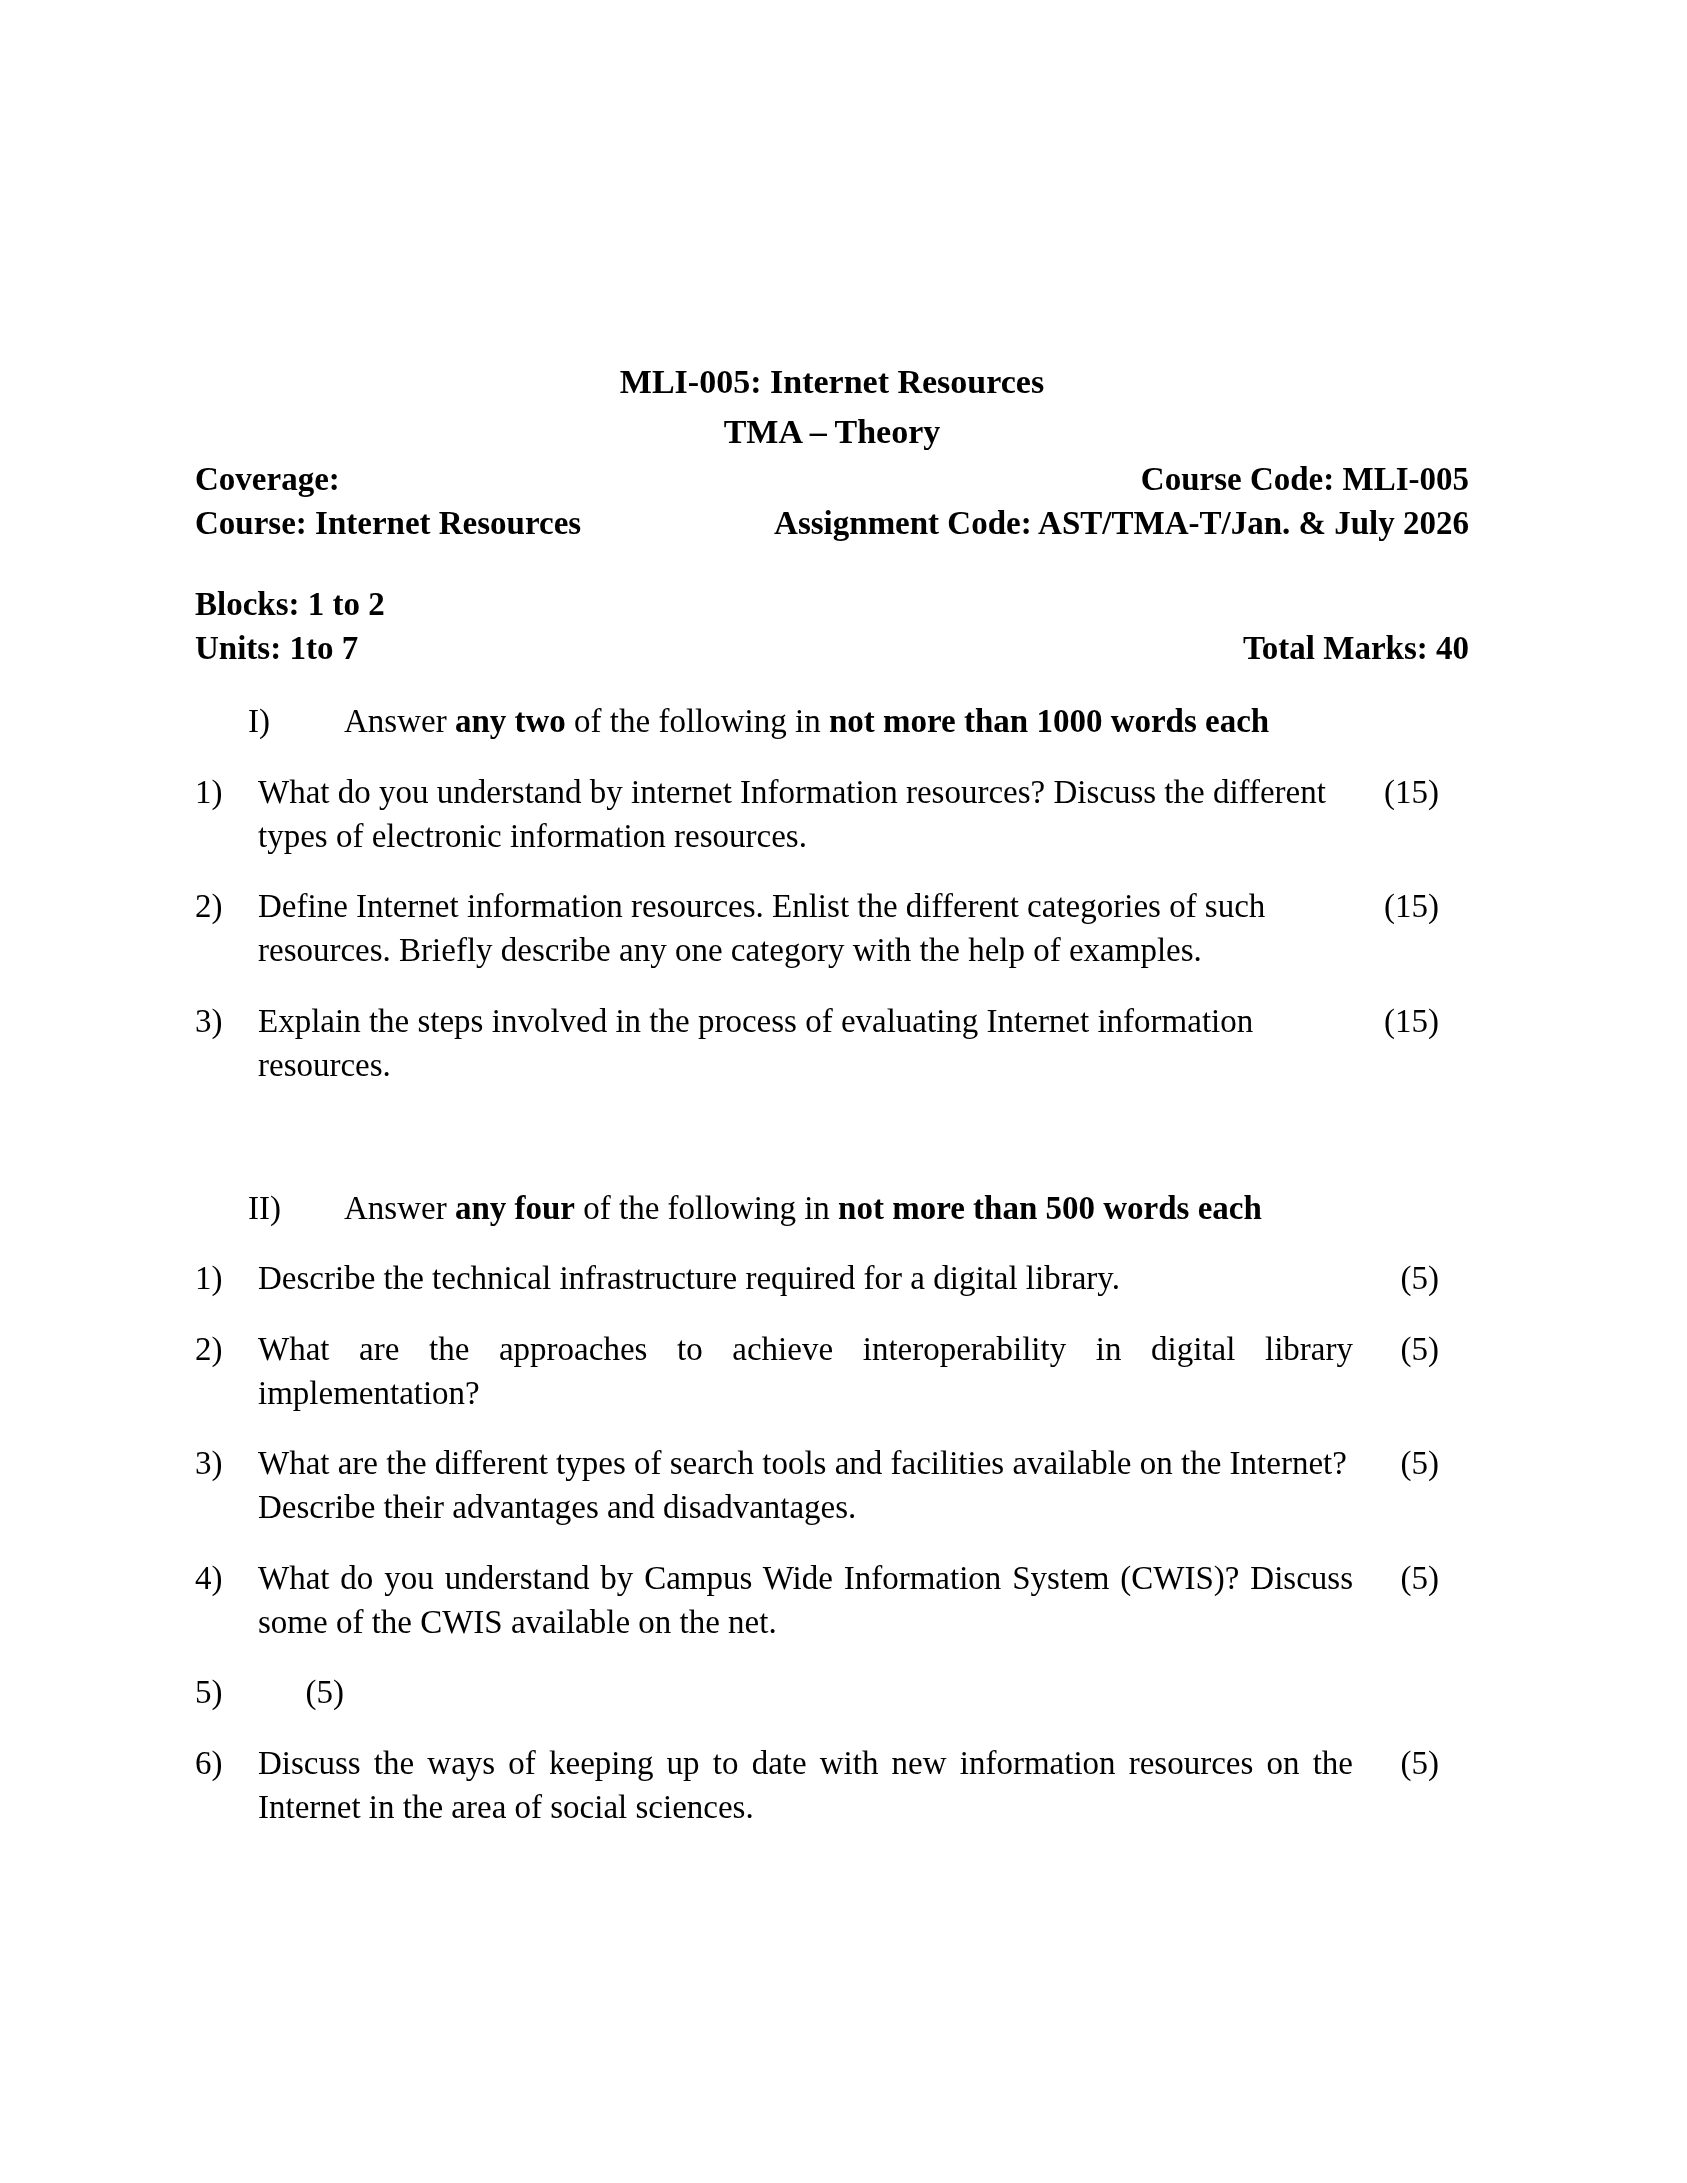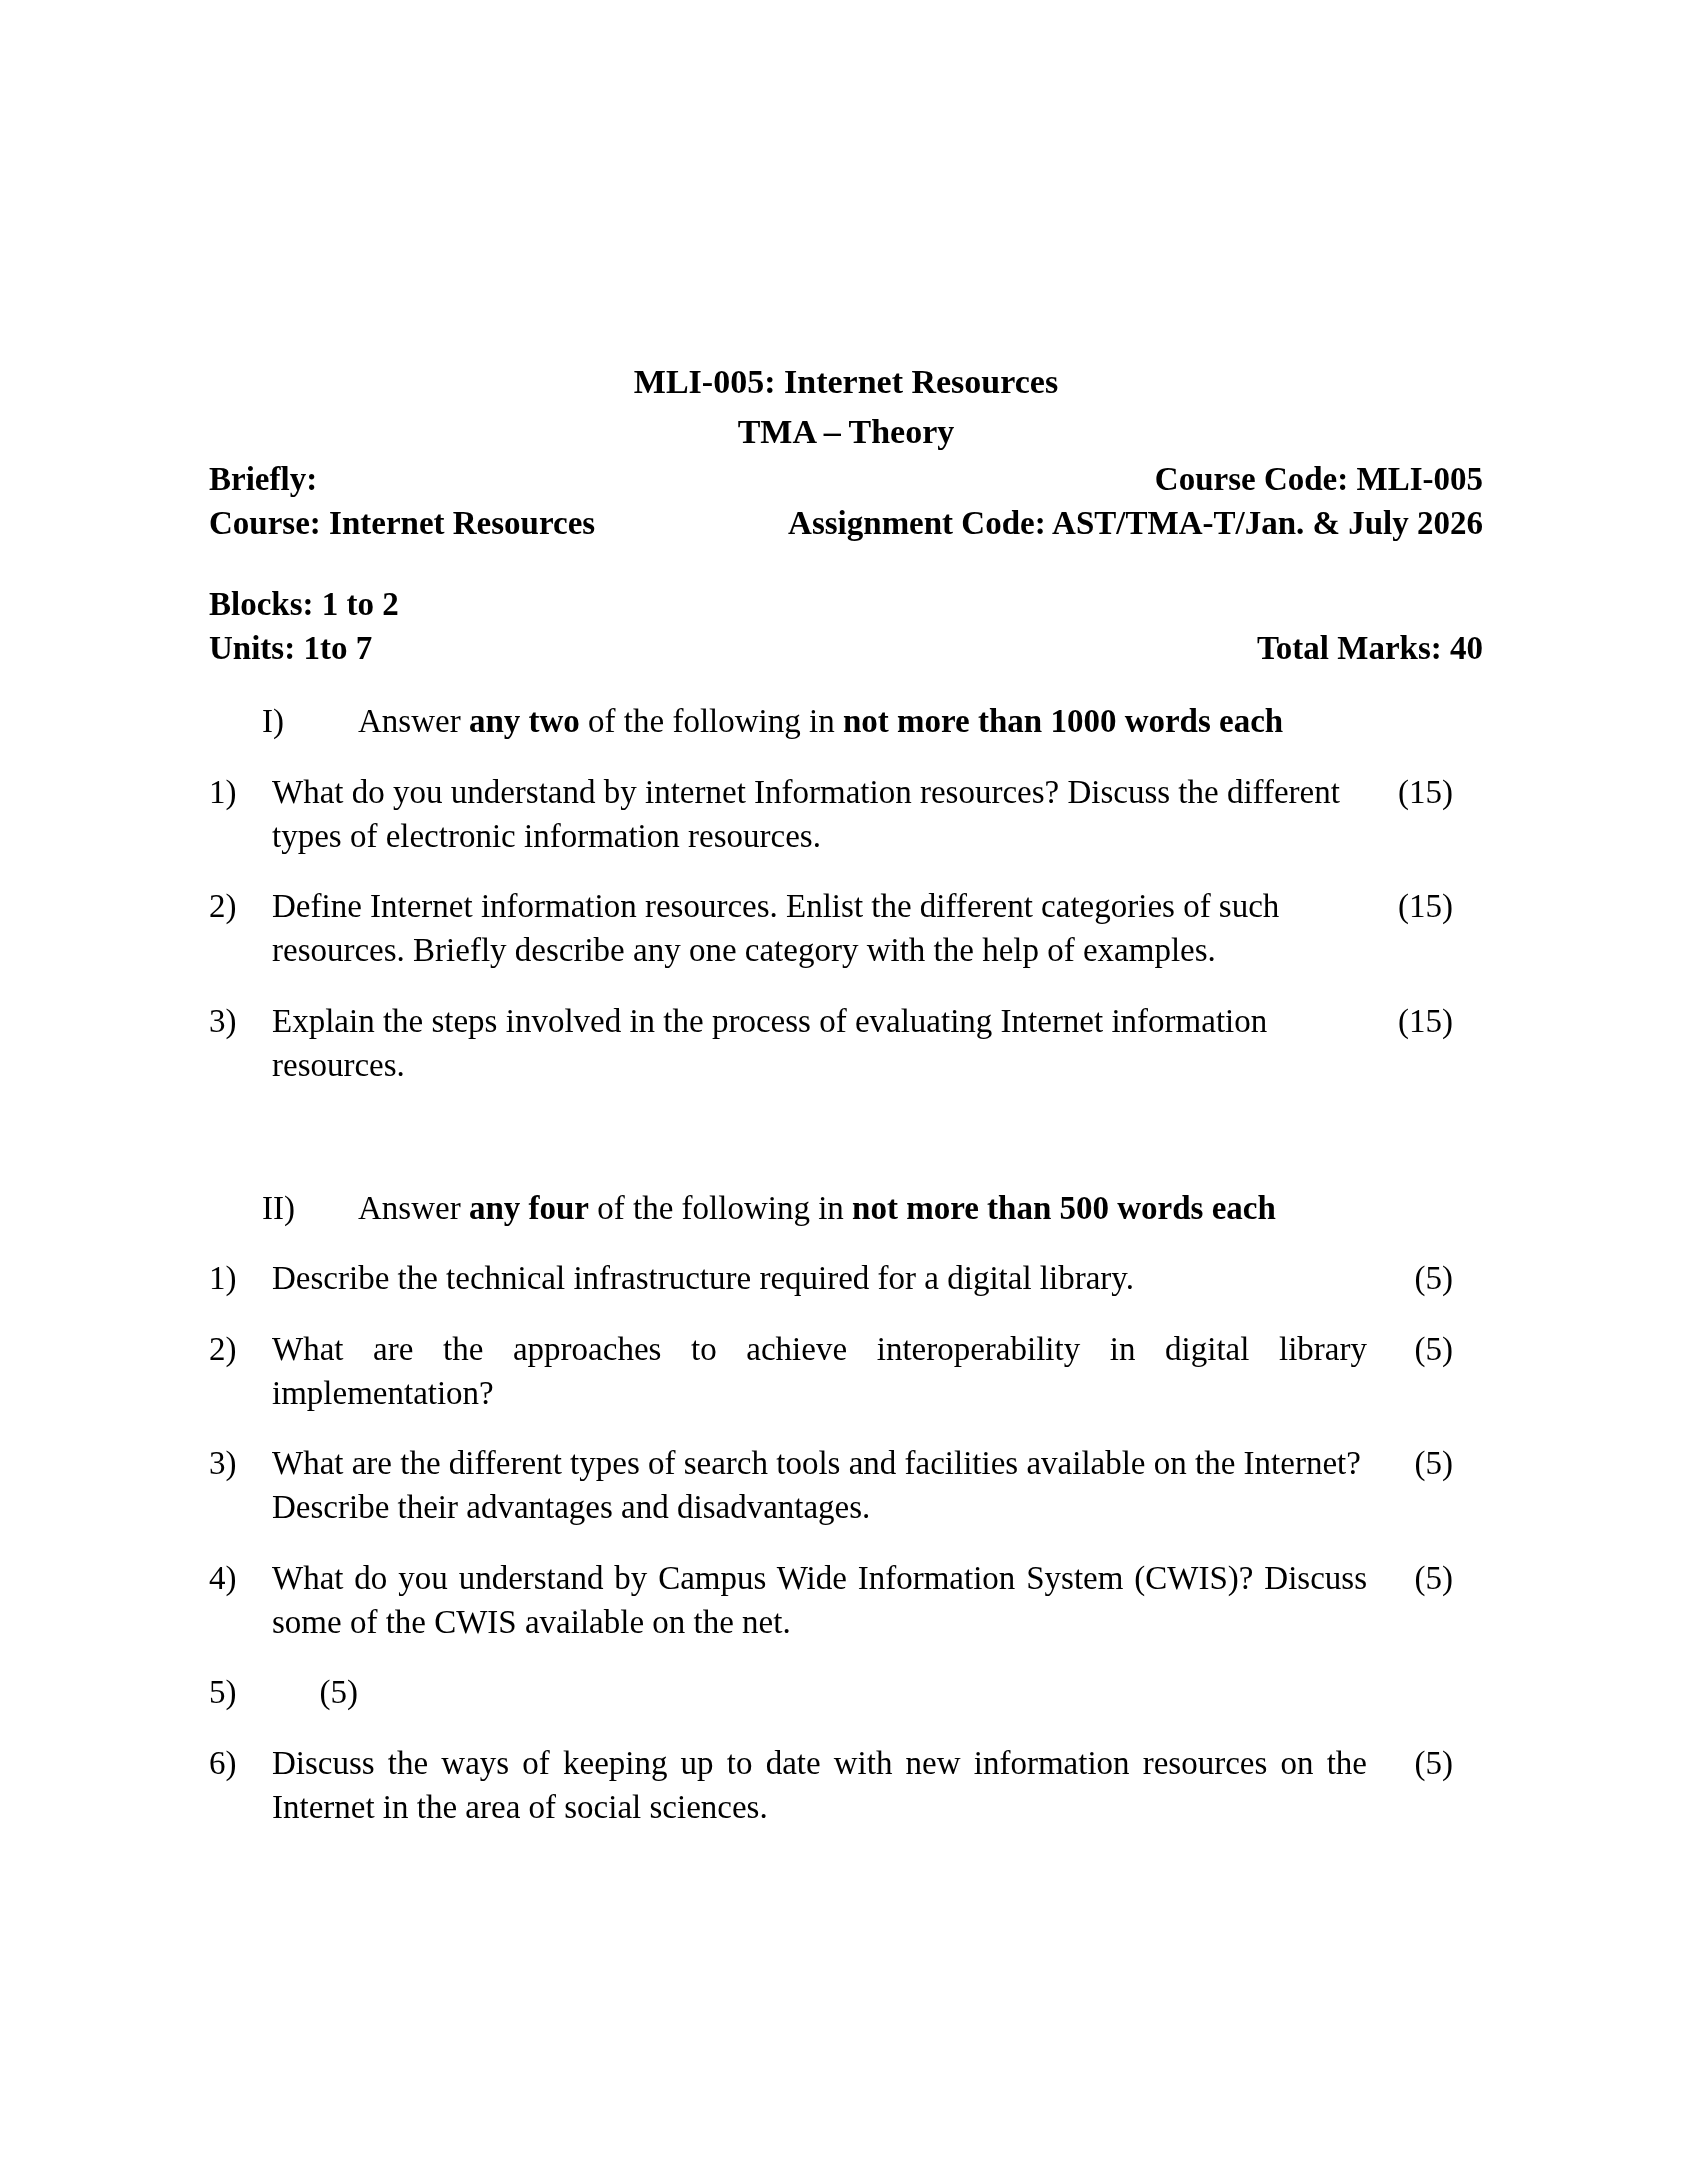--- a/index.html
+++ b/index.html
@@ -16,21 +16,20 @@
     font-family: "Liberation Serif", "DejaVu Serif", serif;
     font-size: 33px;
     line-height: 44px;
     overflow: hidden;
   }
   .content {
     position: absolute;
     left: 195px;
     top: 357px;
     width: 1274px;
-    margin-left: 14px;
   }
   .doc-title, .doc-subtitle {
     text-align: center;
     font-weight: bold;
     font-size: 34px;
     line-height: 50px;
   }
   .meta-row {
     display: flex;
     justify-content: space-between;
@@ -73,21 +72,21 @@
 </head>
 <body>
 
 <div class="page">
   <div class="content">
 
     <div class="doc-title">MLI-005: Internet Resources</div>
     <div class="doc-subtitle">TMA – Theory</div>
 
     <div class="meta-row">
-      <span class="meta-left">Briefly:</span>
+      <span class="meta-left">Coverage:</span>
       <span class="meta-right">Course Code: MLI-005</span>
     </div>
     <div class="meta-row">
       <span class="meta-left">Course: Internet Resources</span>
       <span class="meta-right">Assignment Code: AST/TMA-T/Jan. &amp; July 2026</span>
     </div>
 
     <div class="blocks-units">
       <div class="bold-line">Blocks: 1 to 2</div>
       <div class="meta-row">

